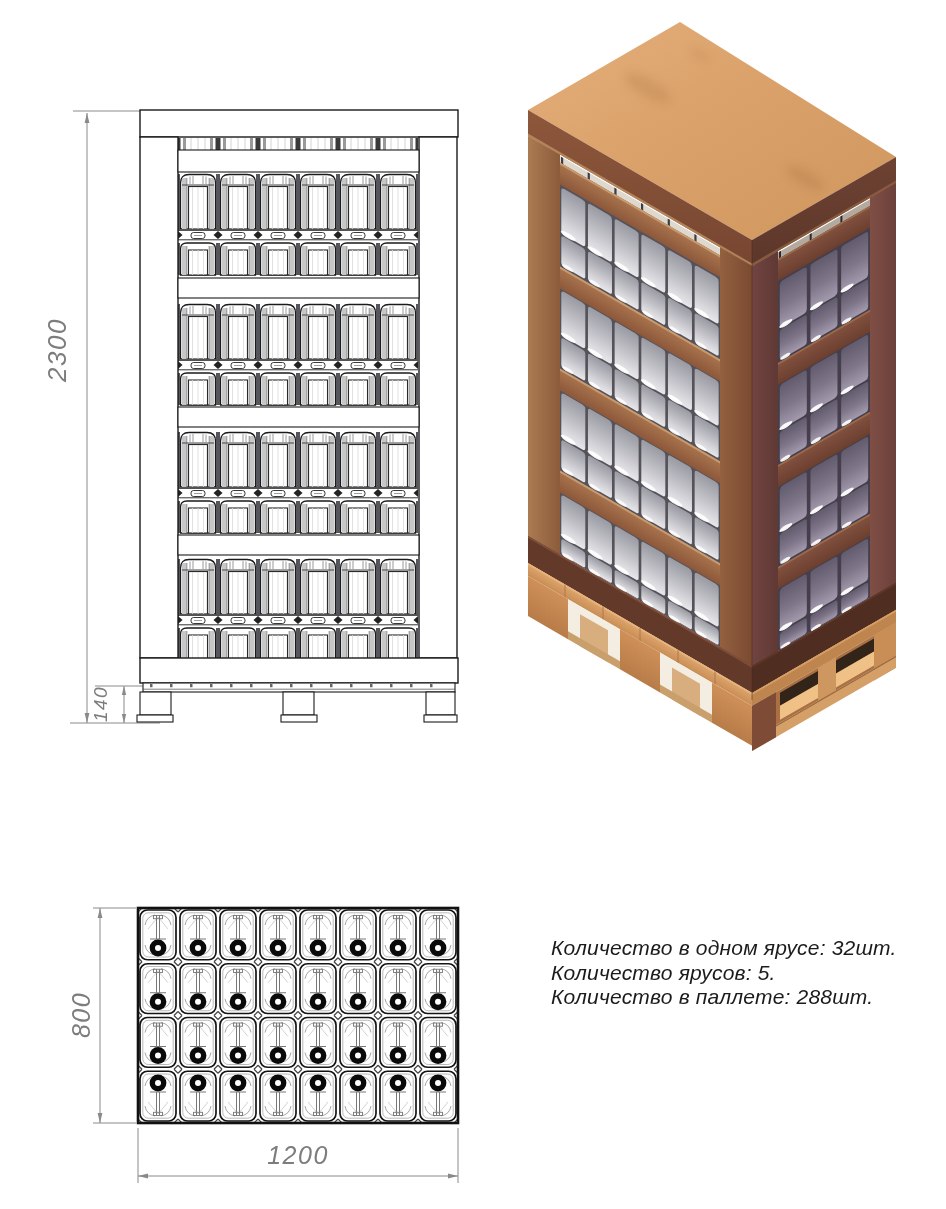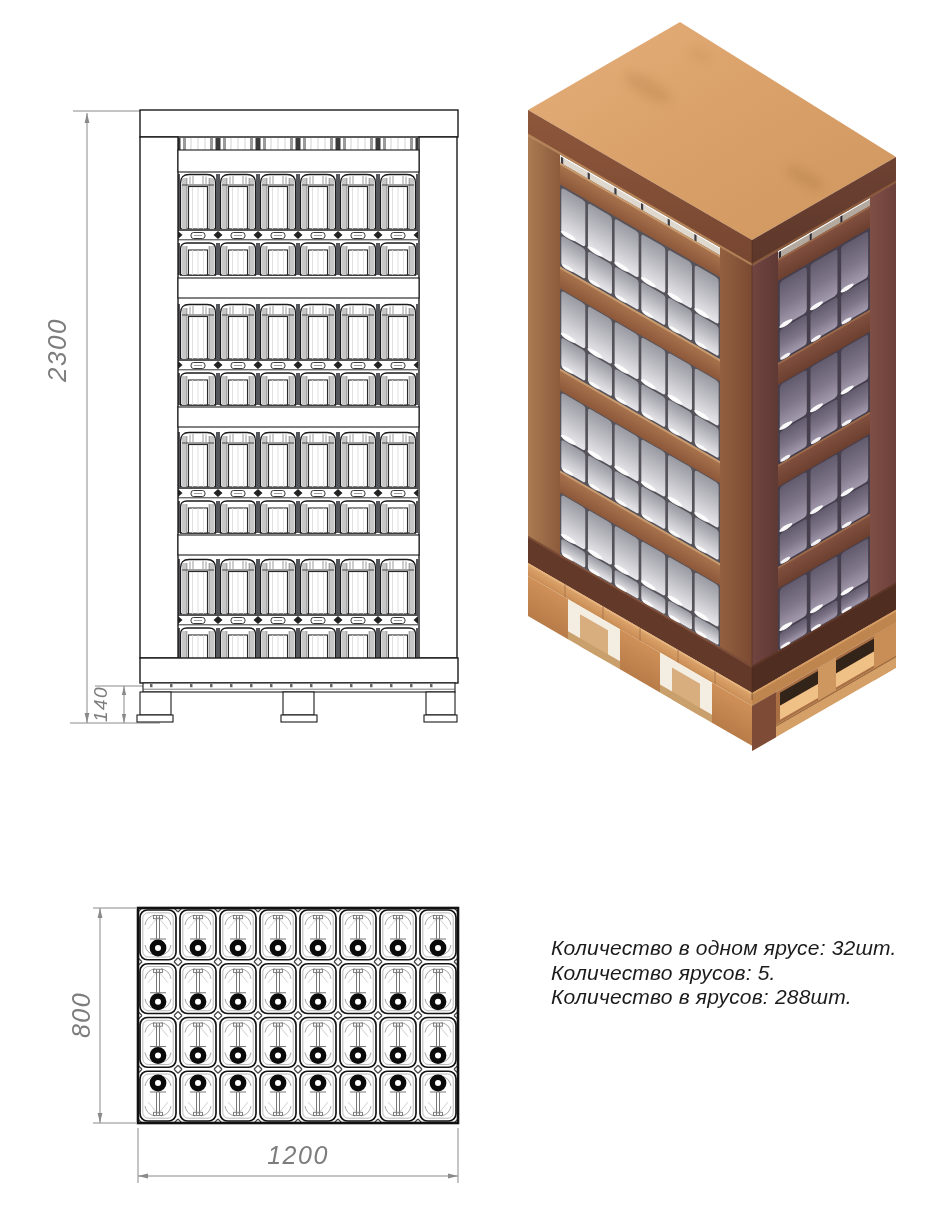--- a/index.html
+++ b/index.html
@@ -544,14 +544,14 @@
       <path d="M458,1176 l-10,-2.4 v4.8 Z" fill="#8a8a8a"></path>
     </g>
     <text class="dim-label" transform="rotate(-90 90 1015)" x="90" y="1015" text-anchor="middle" font-size="25">800</text>
     <text class="dim-label" x="298" y="1164" text-anchor="middle" font-size="25">1200</text>
   </g>
 </svg>
 
 <div id="notes">
   <p>Количество в одном ярусе: 32шт.</p>
   <p>Количество ярусов: 5.</p>
-  <p>Количество в ярусов: 288шт.</p>
+  <p>Количество в паллете: 288шт.</p>
 </div>
 
 </body></html>

